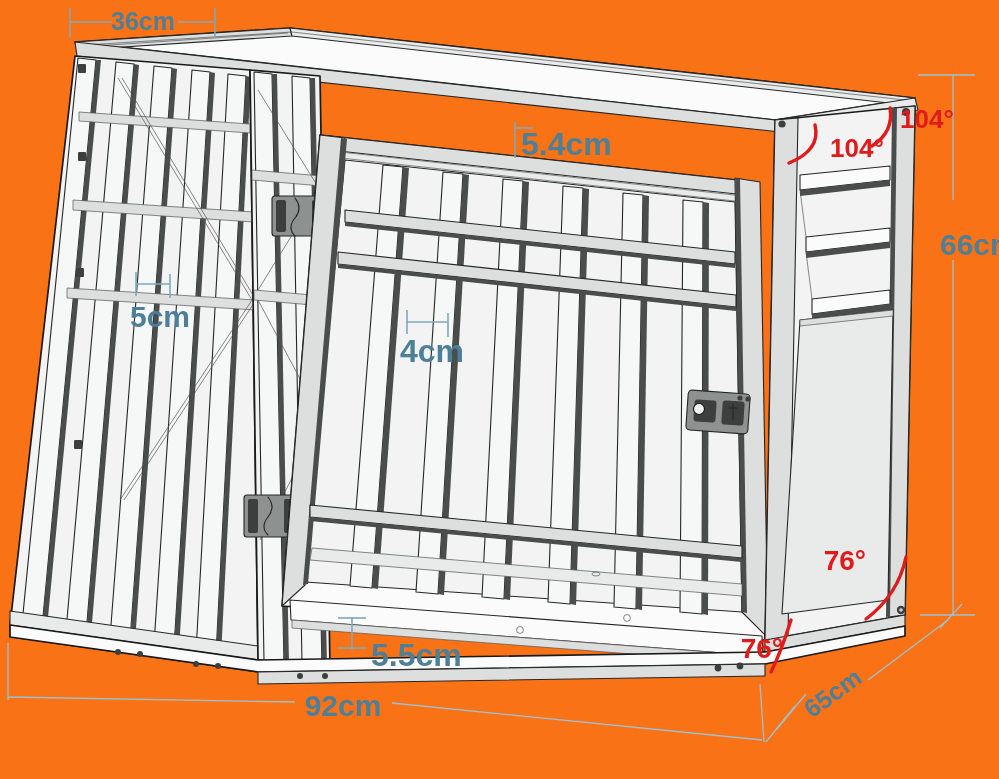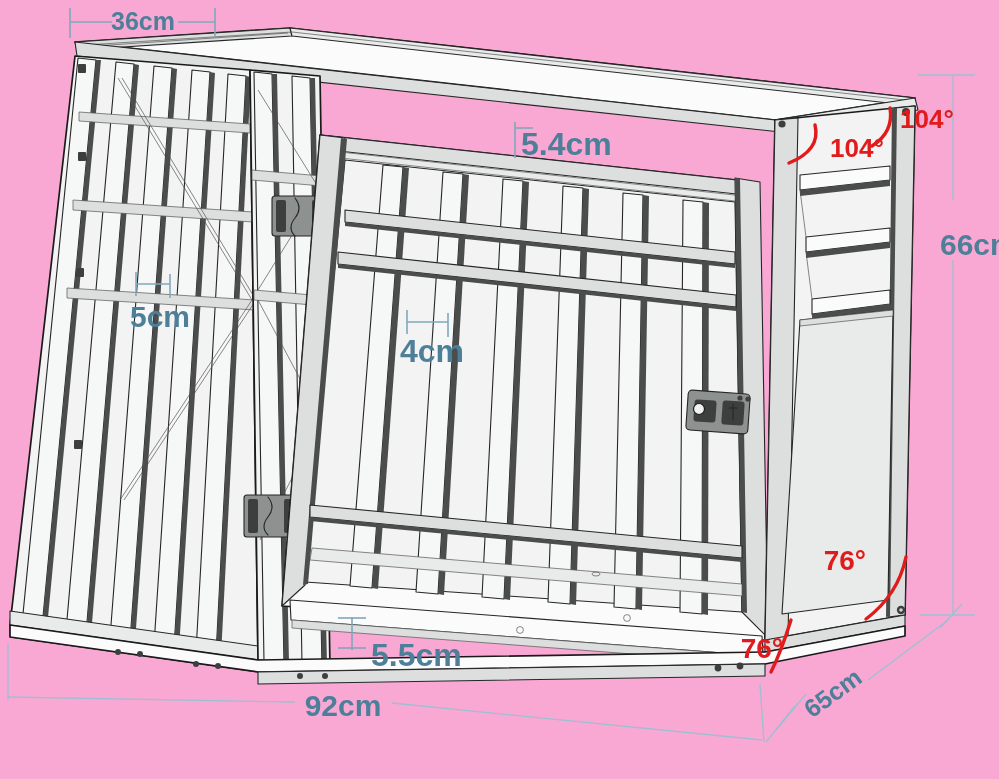--- a/index.html
+++ b/index.html
@@ -8,21 +8,21 @@
     padding: 0;
     background: #ffffff;
   }
   body {
     font-family: "Liberation Sans", sans-serif;
   }
   #stage {
     position: relative;
     width: 999px;
     height: 779px;
-    background: #f9a8d4;
+    background: #f97316;
     overflow: hidden;
   }
   #drawing {
     position: absolute;
     inset: 0;
     width: 999px;
     height: 779px;
   }
   .dim-text {
     font-family: "Liberation Sans", sans-serif;

